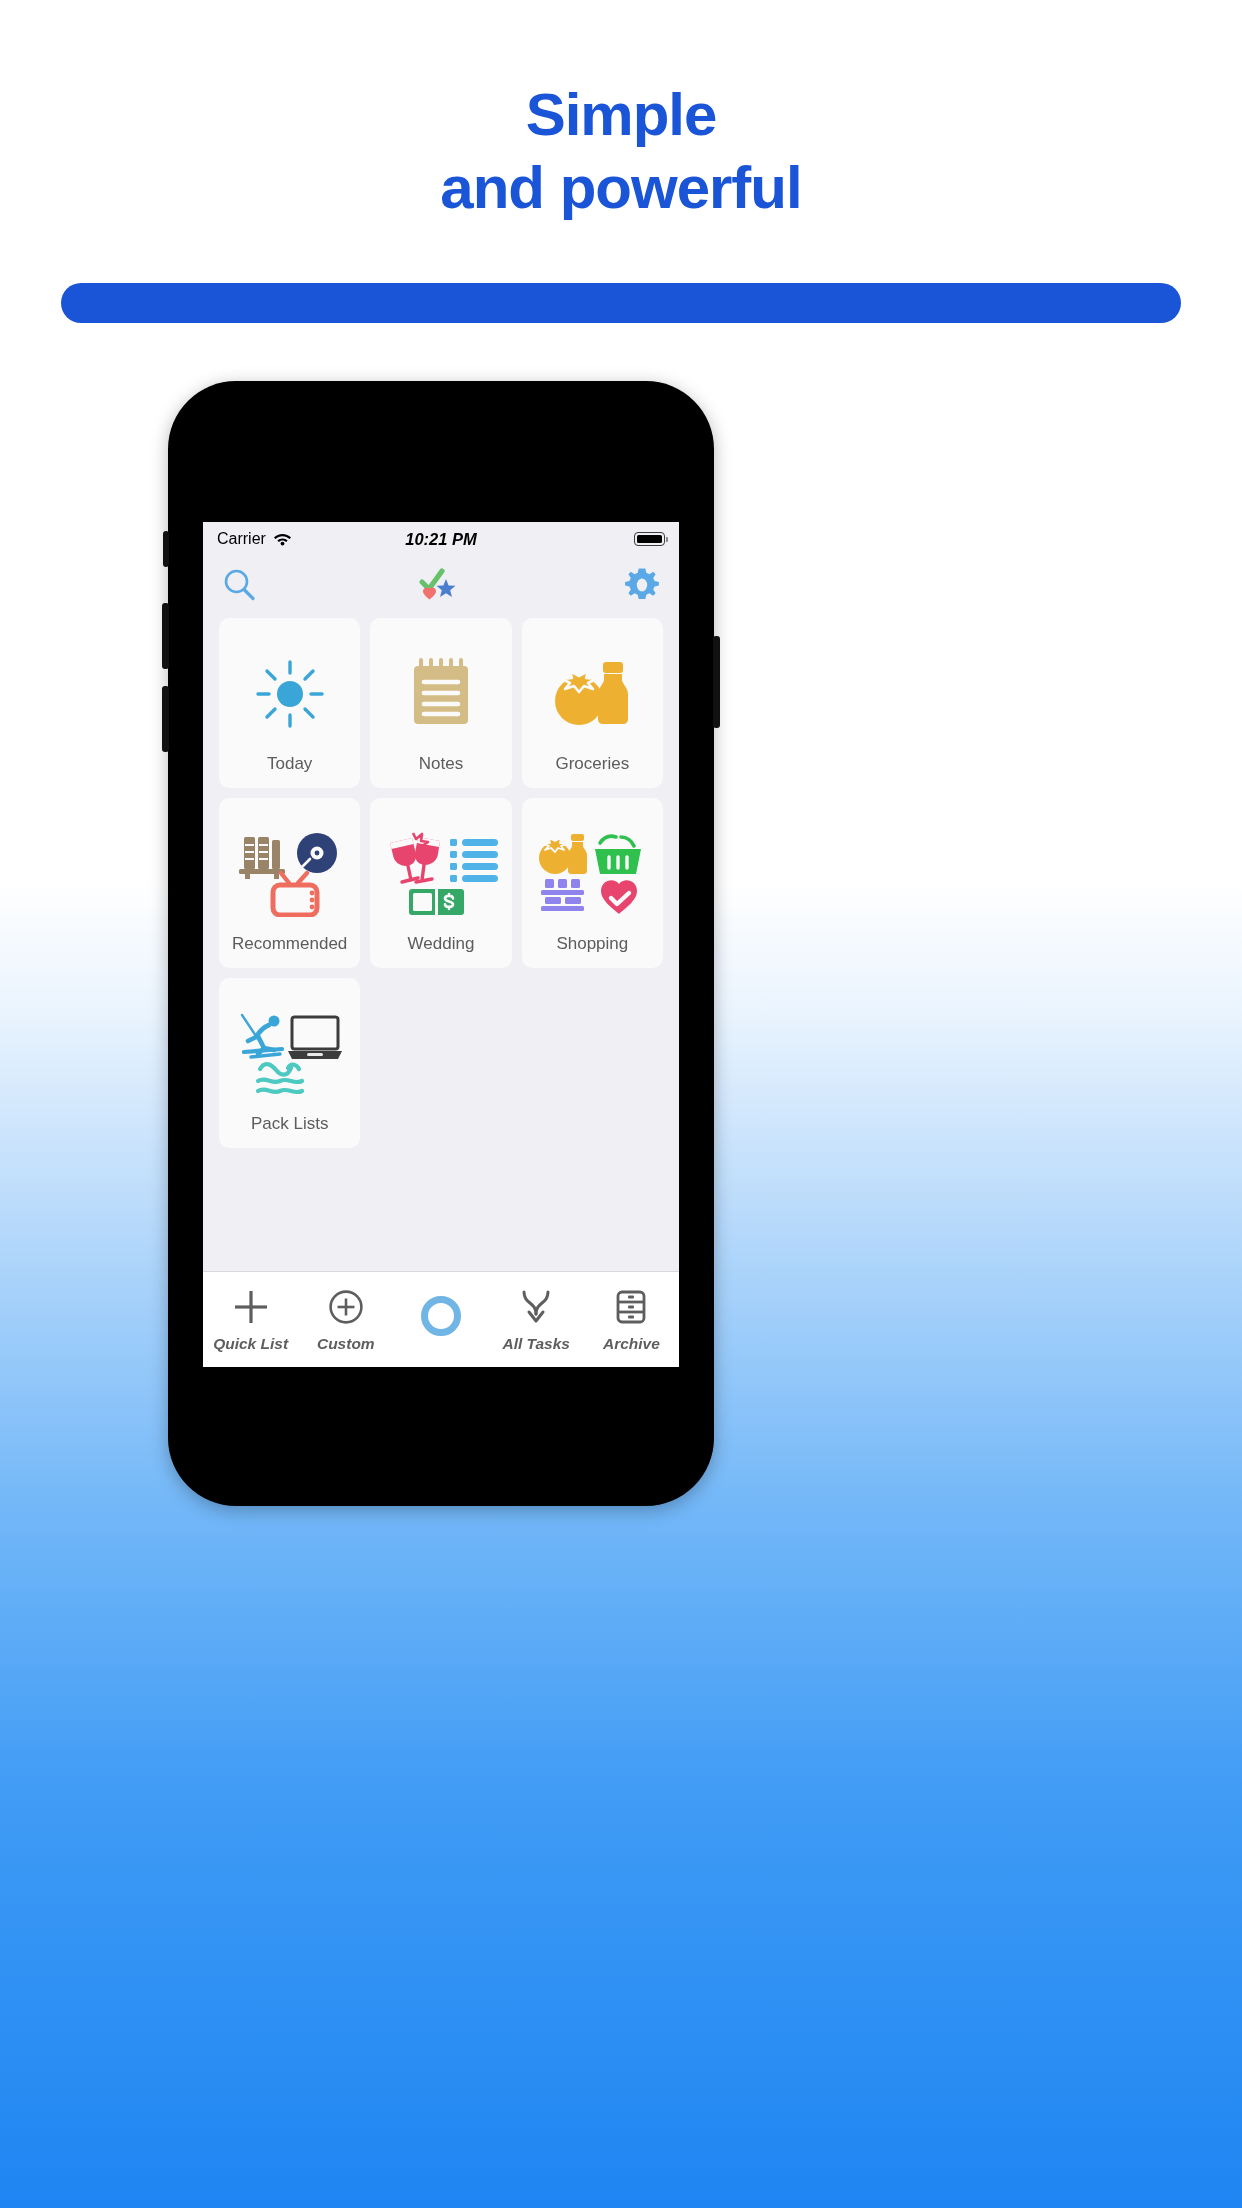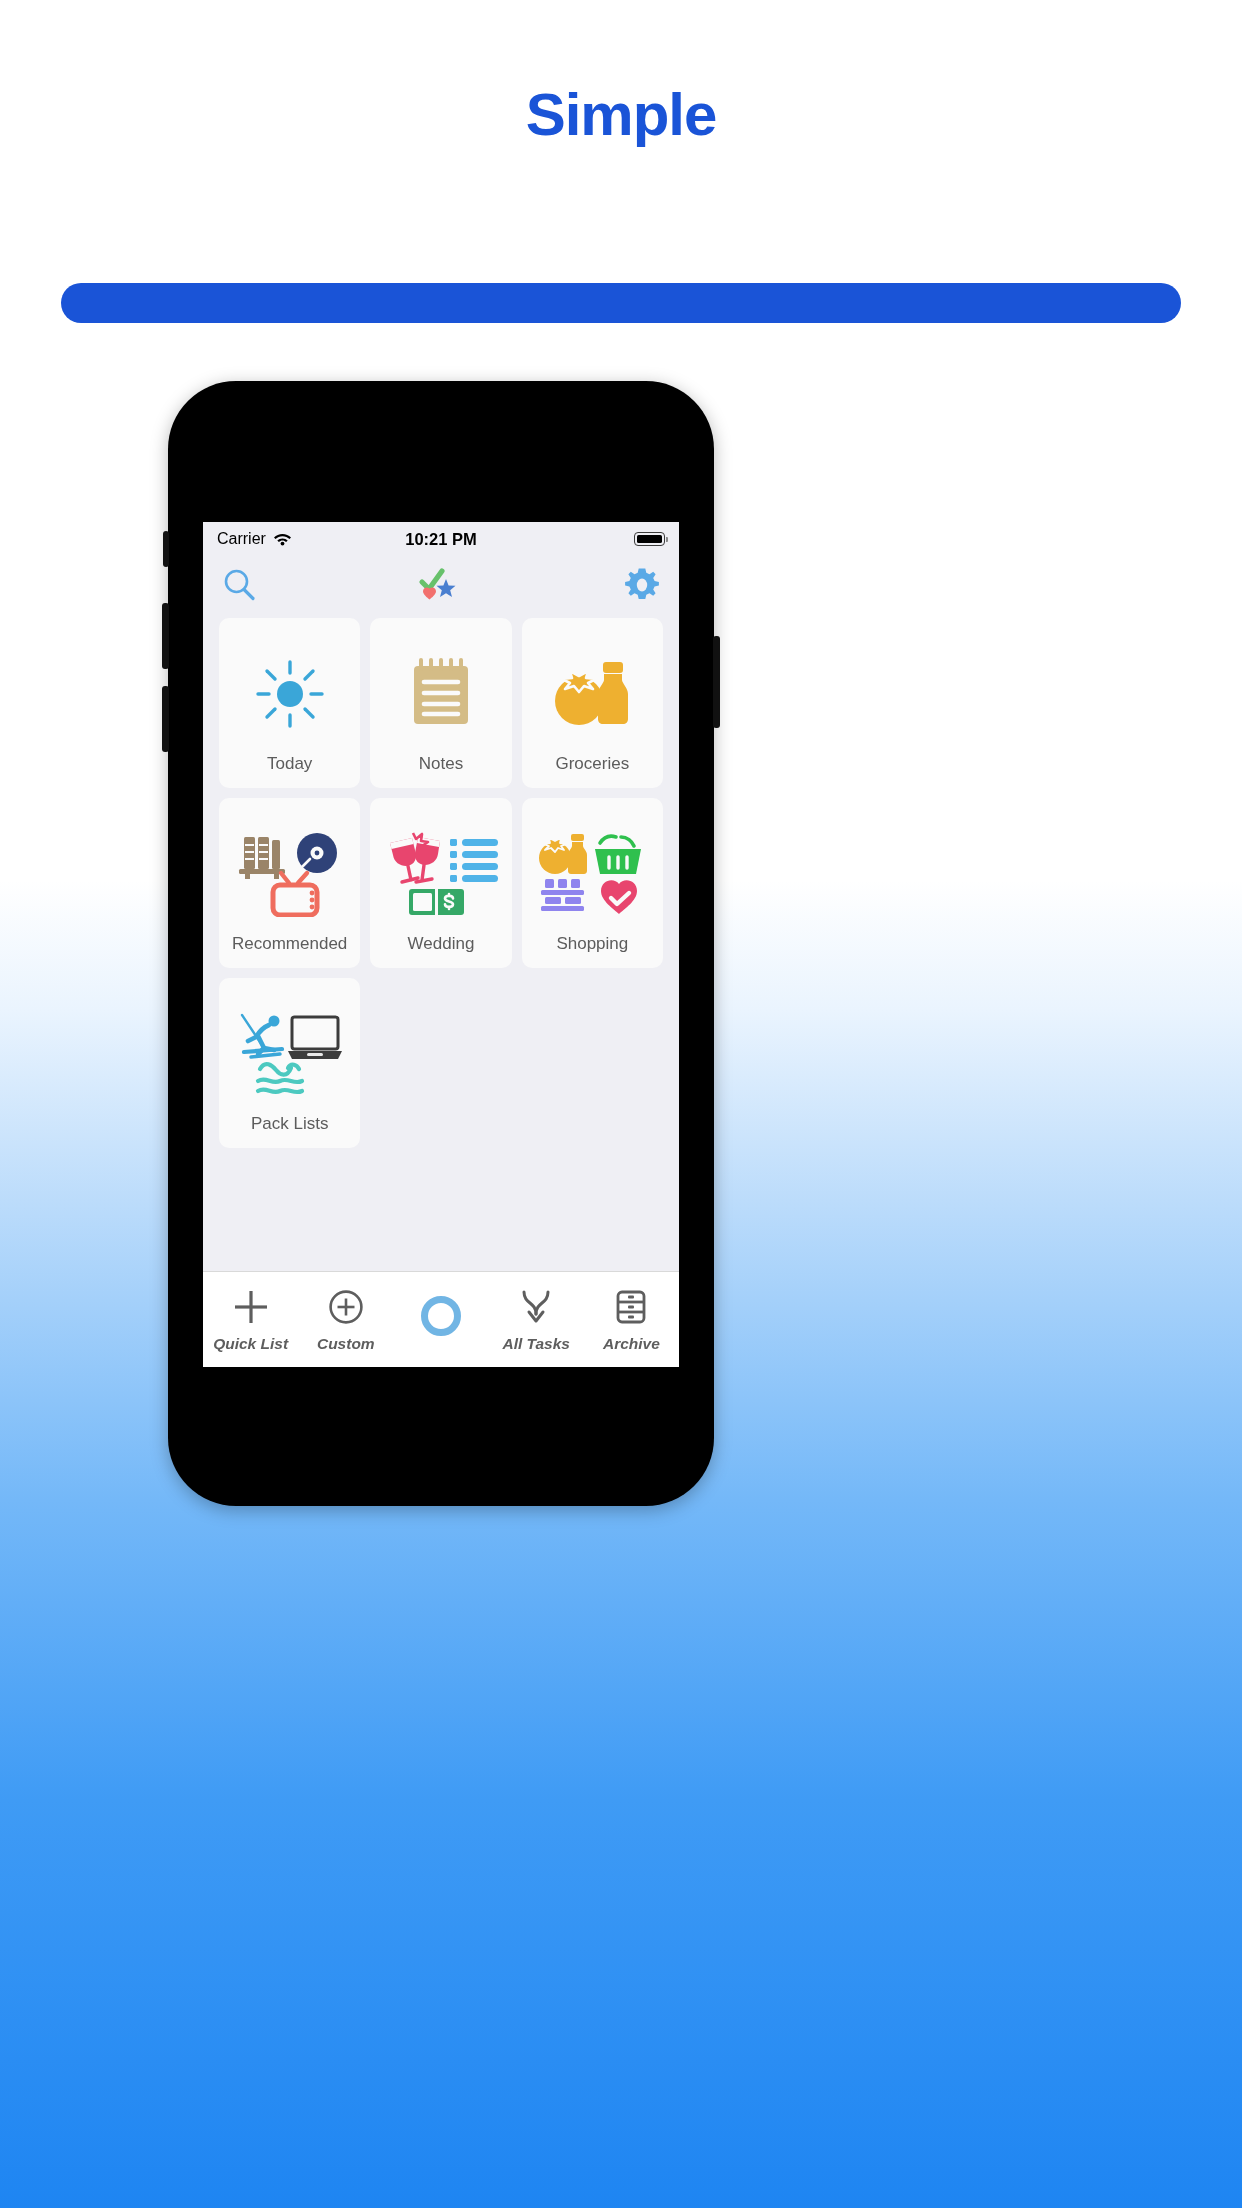--- a/index.html
+++ b/index.html
@@ -83,21 +83,21 @@
   
   .statusbar {
     height: 34px;
     display: flex; align-items: center;
     padding: 0 14px;
     background: #efeff4;
     font-size: 17px;
     color: #000;
   }
   .sb-left { display: flex; align-items: center; gap: 7px; flex: 1; }
-  .sb-center { font-weight: bold; font-size: 16.5px; letter-spacing: 0px; }
+  .sb-center { font-weight: bold; font-size: 16.5px; letter-spacing: 0px; font-style: italic; }
   .sb-right { flex: 1; display: flex; justify-content: flex-end; align-items: center; }
   .carrier { font-size: 16px; }
   .wifi svg { display: block; }
   .battery {
     width: 31px; height: 14px;
     border: 1.6px solid #3c3c3c;
     border-radius: 4px;
     position: relative;
     padding: 1.6px;
   }
@@ -180,20 +180,21 @@
   }
   .tab-icon { height: 42px; display: flex; align-items: center; justify-content: center; }
 </style>
 </head>
 <body>
 
 <div class="bg"></div>
 
 <div class="headline">
   <span class="l1">Simple</span>
+  <span class="l2">and powerful</span>
 </div>
 
 <div class="pill"></div>
 
 <div class="phone">
   <div class="btn-silent"></div>
   <div class="btn-volup"></div>
   <div class="btn-voldn"></div>
   <div class="btn-power"></div>
 

